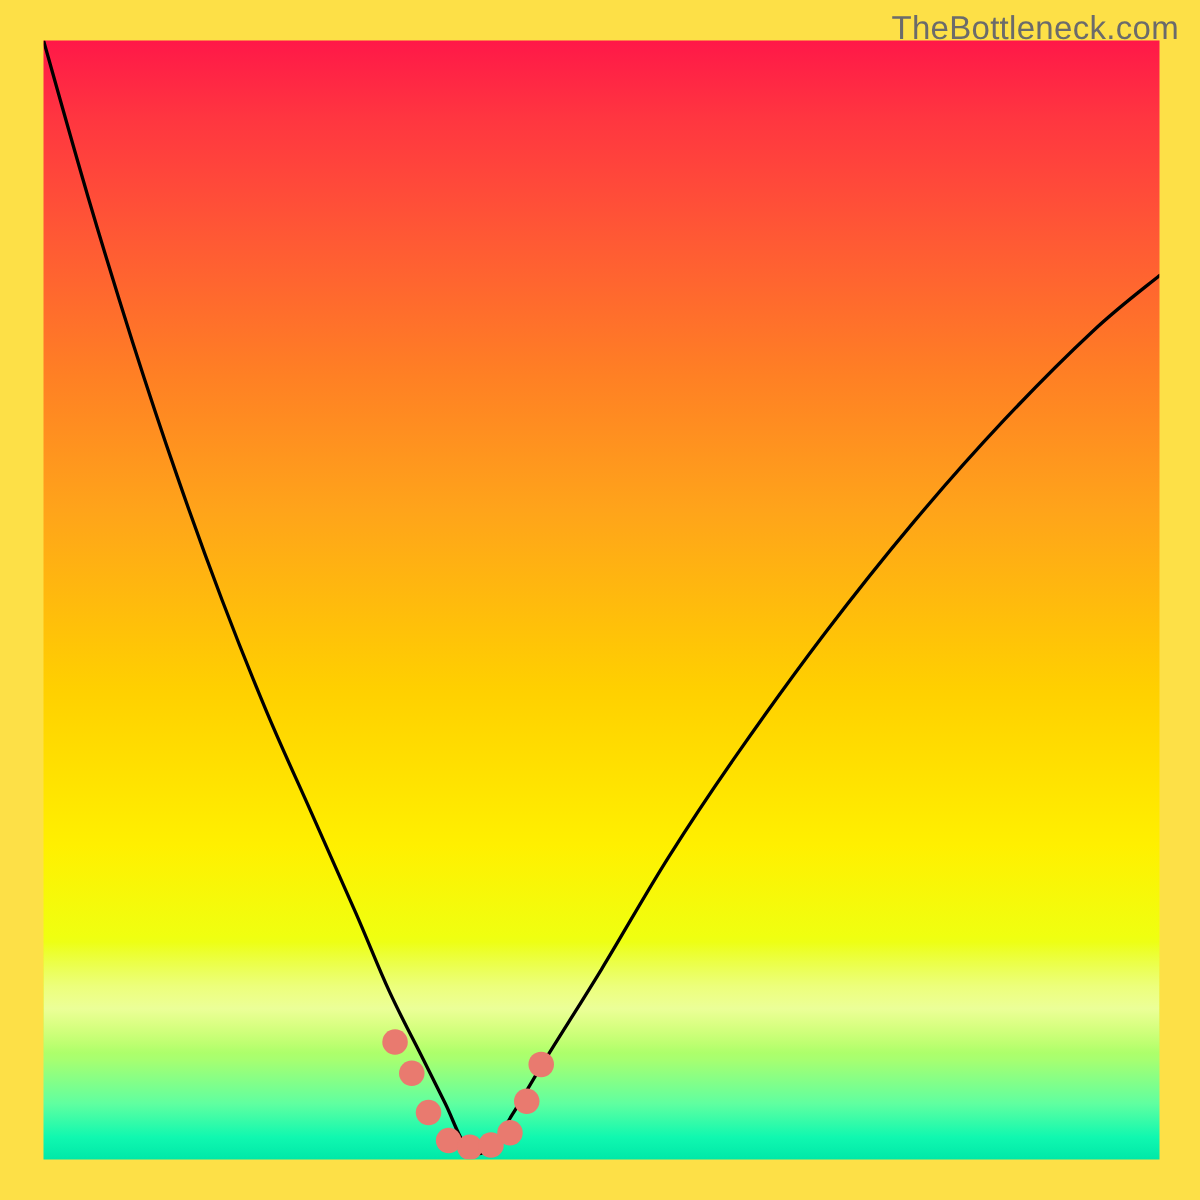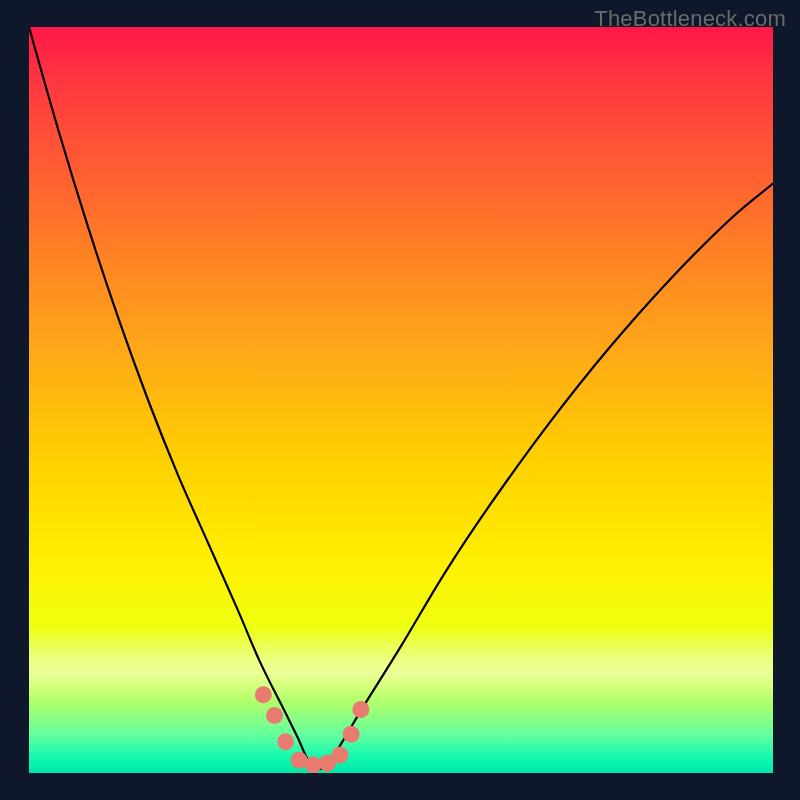--- a/index.html
+++ b/index.html
@@ -8,21 +8,21 @@
     width: 800px;
     height: 800px;
     overflow: hidden;
     background: #000;
     font-family: Arial, Helvetica, sans-serif;
   }
   .outer {
     position: relative;
     width: 800px;
     height: 800px;
-    background: #0f172a;
+    background: #fde047;
   }
   .plot-area {
     position: absolute;
     left: 29px;
     top: 27px;
     width: 744px;
     height: 746px;
     background: linear-gradient(to bottom,
       #ff1848 0%,
       #ff3640 7%,

